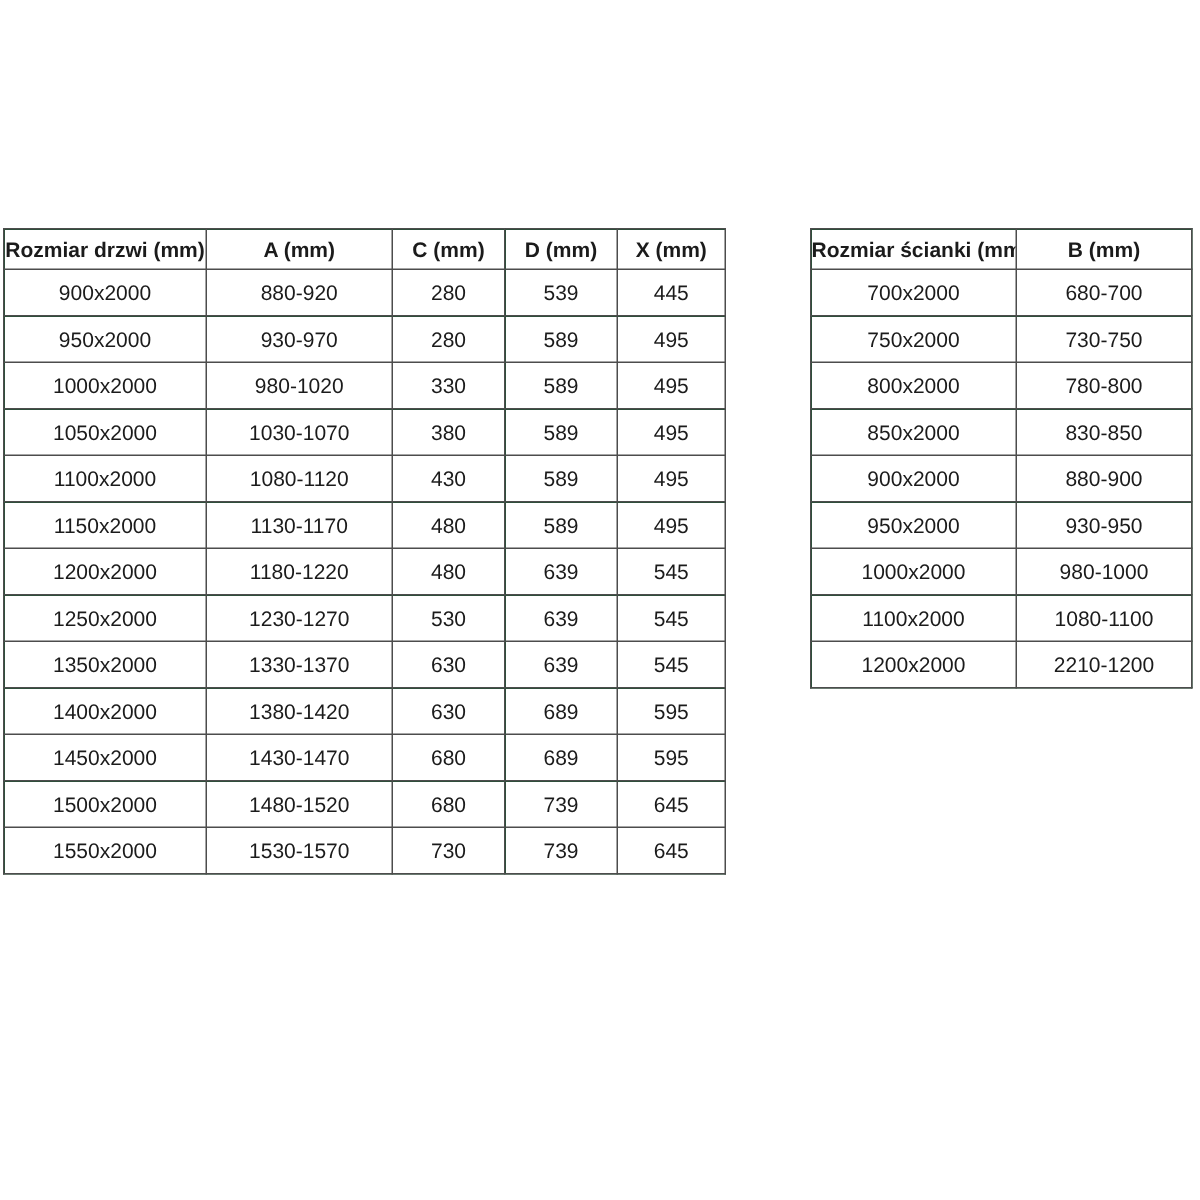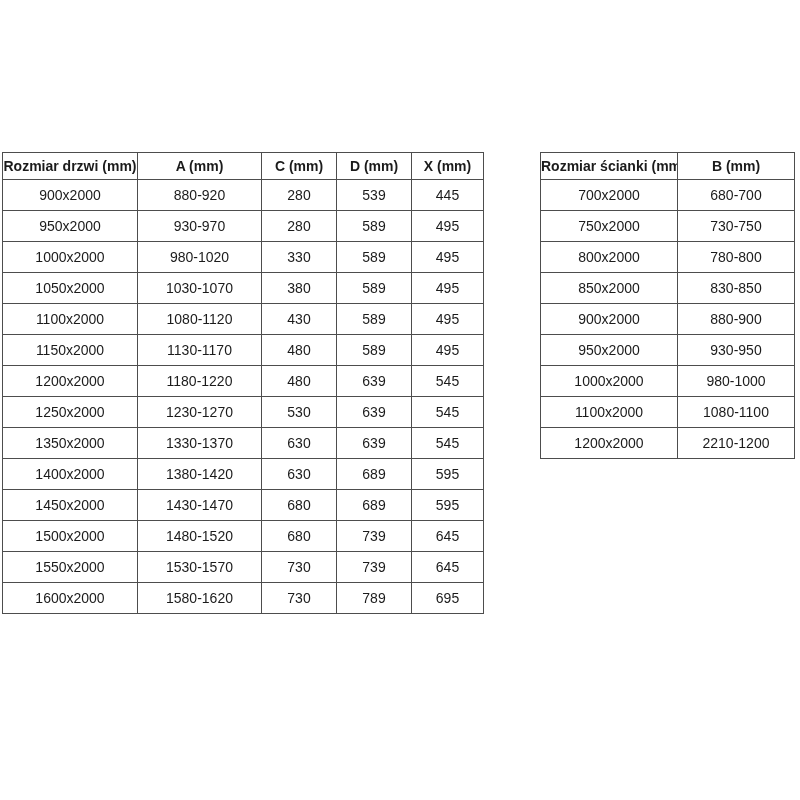--- a/index.html
+++ b/index.html
@@ -149,27 +149,20 @@
           <td>739</td>
           <td>645</td>
         </tr>
         <tr>
           <td>1550x2000</td>
           <td>1530-1570</td>
           <td>730</td>
           <td>739</td>
           <td>645</td>
         </tr>
-        <tr>
-          <td>1600x2000</td>
-          <td>1580-1620</td>
-          <td>730</td>
-          <td>789</td>
-          <td>695</td>
-        </tr>
       </tbody>
     </table>
   <table class="spec-table walls">
       <thead>
         <tr>
           <th>Rozmiar ścianki (mm)</th>
           <th>B (mm)</th>
         </tr>
       </thead>
       <tbody>

